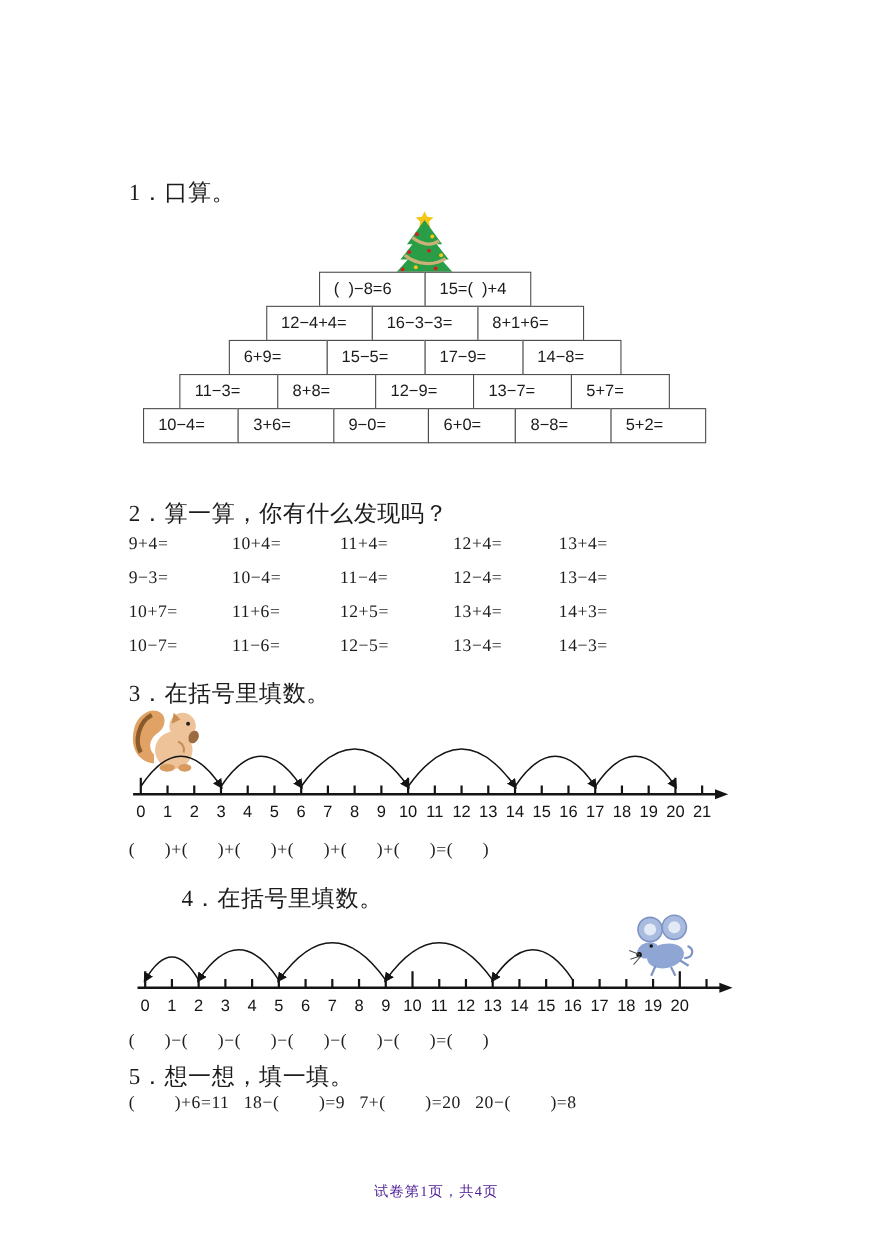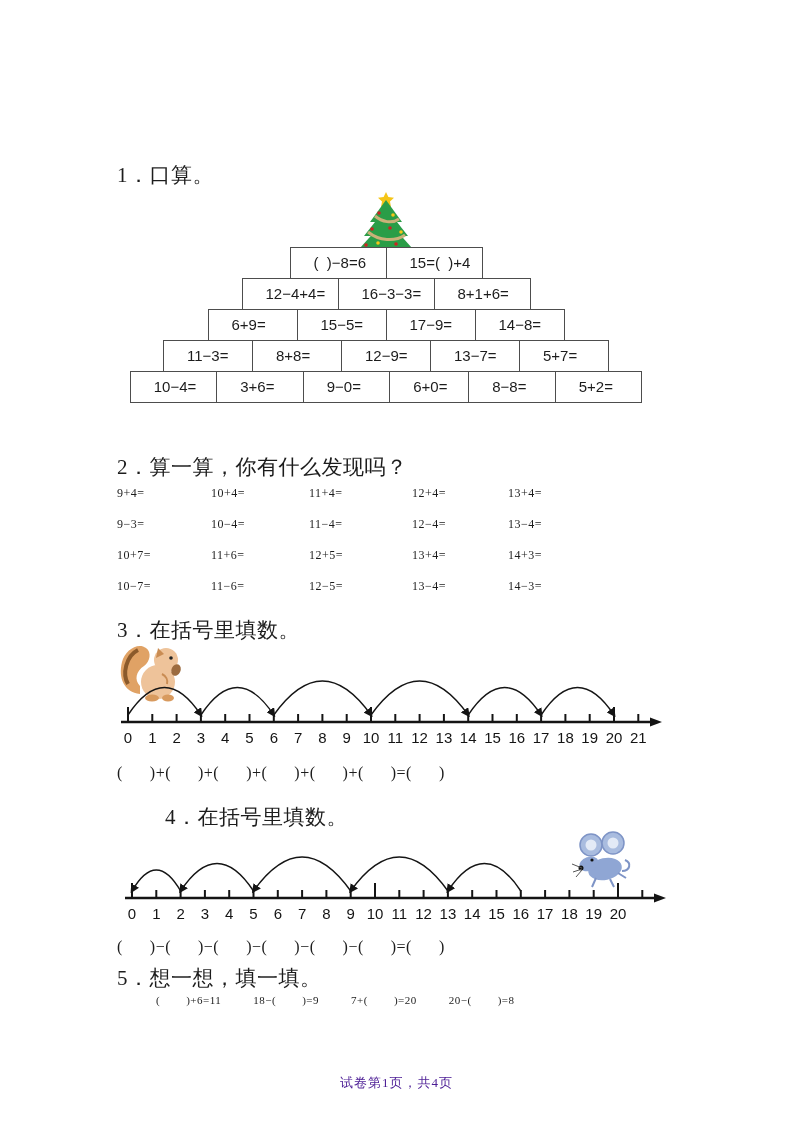--- a/index.html
+++ b/index.html
@@ -25,49 +25,49 @@
   #q3-label{top:616px;}
   #q4-label{top:803px;margin-left:48px;}
   #q5-label{top:964px;}
 
   
   #pyramid{position:absolute;top:248px;left:0;width:100%;}
   .pyr-row{display:flex;justify-content:center;margin-top:-1px;transform:translateX(-10px);}
   .pyr-cell{
     box-sizing:border-box;height:32px;border:1px solid #4d4d4d;margin-left:-1px;
     font-family:"Liberation Sans","DejaVu Sans",sans-serif;
-    font-size:15px;line-height:30px;padding-left:23px;white-space:pre;
+    font-size:15px;line-height:30px;padding-left:13px;white-space:pre;
     background:#fff;
   }
   #tree-icon{position:absolute;left:350px;top:192px;}
 
   
   #q2-grid{
     position:absolute;left:117px;top:486px;width:570px;
     display:grid;grid-template-columns:94px 98px 103px 96px auto;
     grid-auto-rows:31px;
   }
-  .q2-item{font-size:12px;letter-spacing:0.5px;white-space:pre;}
+  .q2-item{font-size:16px;letter-spacing:0.5px;white-space:pre;}
 
   
   .nl-svg{position:absolute;}
   #nl1{left:110px;top:670px;}
   #nl2{left:114px;top:846px;}
   #squirrel-icon{position:absolute;left:116px;top:640px;}
   #mouse-icon{position:absolute;left:570px;top:831px;}
 
   .expr{
     position:absolute;left:117px;font-size:16px;letter-spacing:0.5px;white-space:pre;
   }
   #expr1{top:764px;}
   #expr2{top:938px;}
 
   #q5-row{
-    position:absolute;left:117px;top:994px;display:flex;gap:32px;
-    font-size:11px;letter-spacing:0.5px;white-space:pre;margin-left:39px;
+    position:absolute;left:117px;top:994px;display:flex;gap:13px;
+    font-size:16px;letter-spacing:0.5px;white-space:pre;
   }
   .footer{
     position:absolute;top:1074px;left:0;width:100%;
     text-align:center;font-size:13px;color:#4c1d95;letter-spacing:1px;
   }
   .nl-label{
     font-family:"Liberation Sans","DejaVu Sans",sans-serif;
     font-size:15px;fill:#141414;
   }
 </style>

